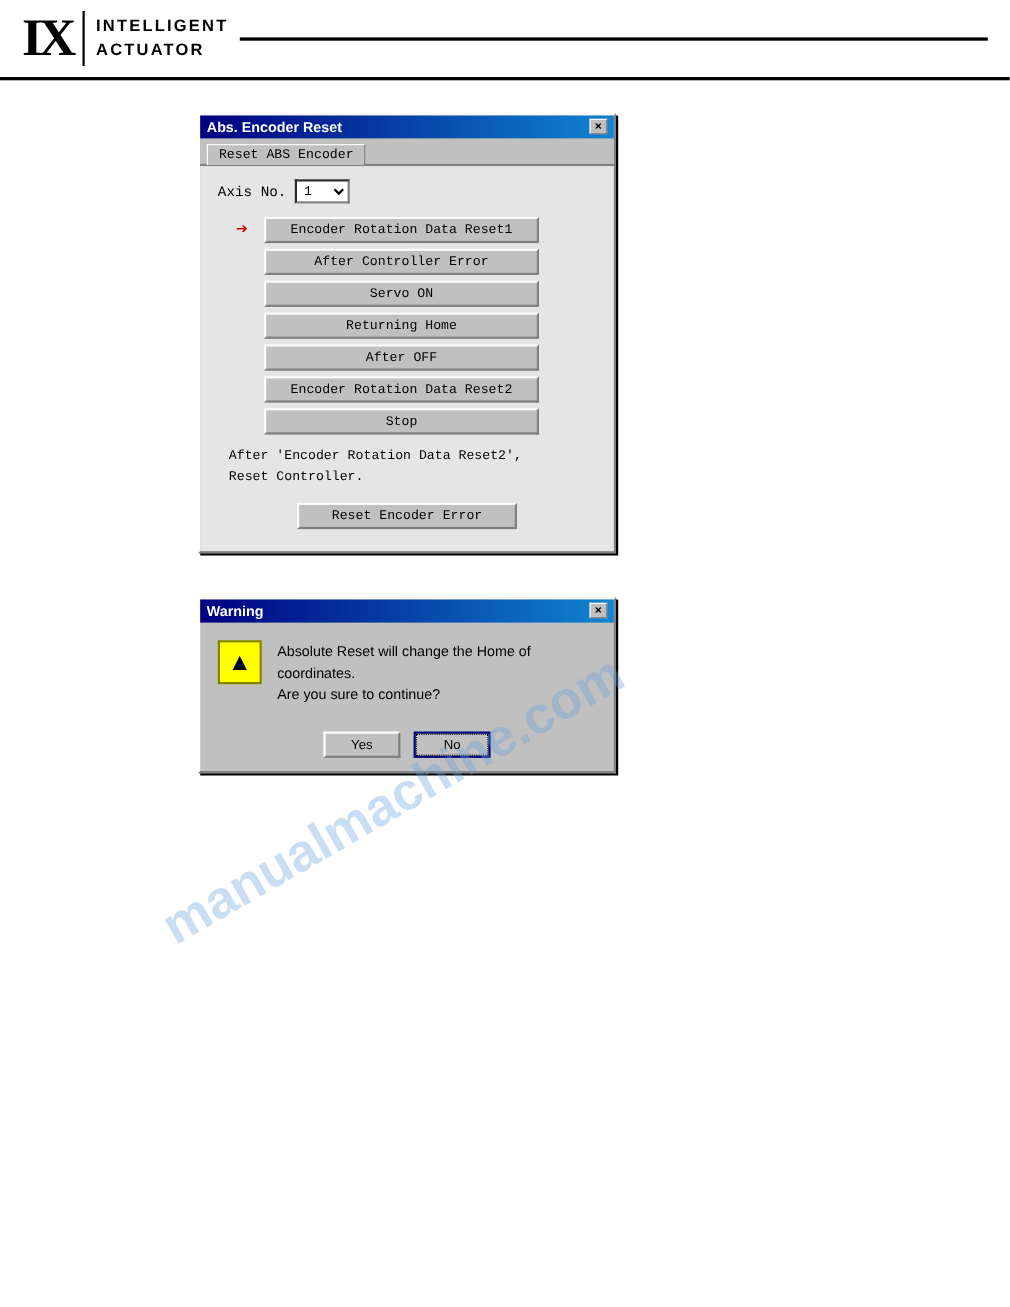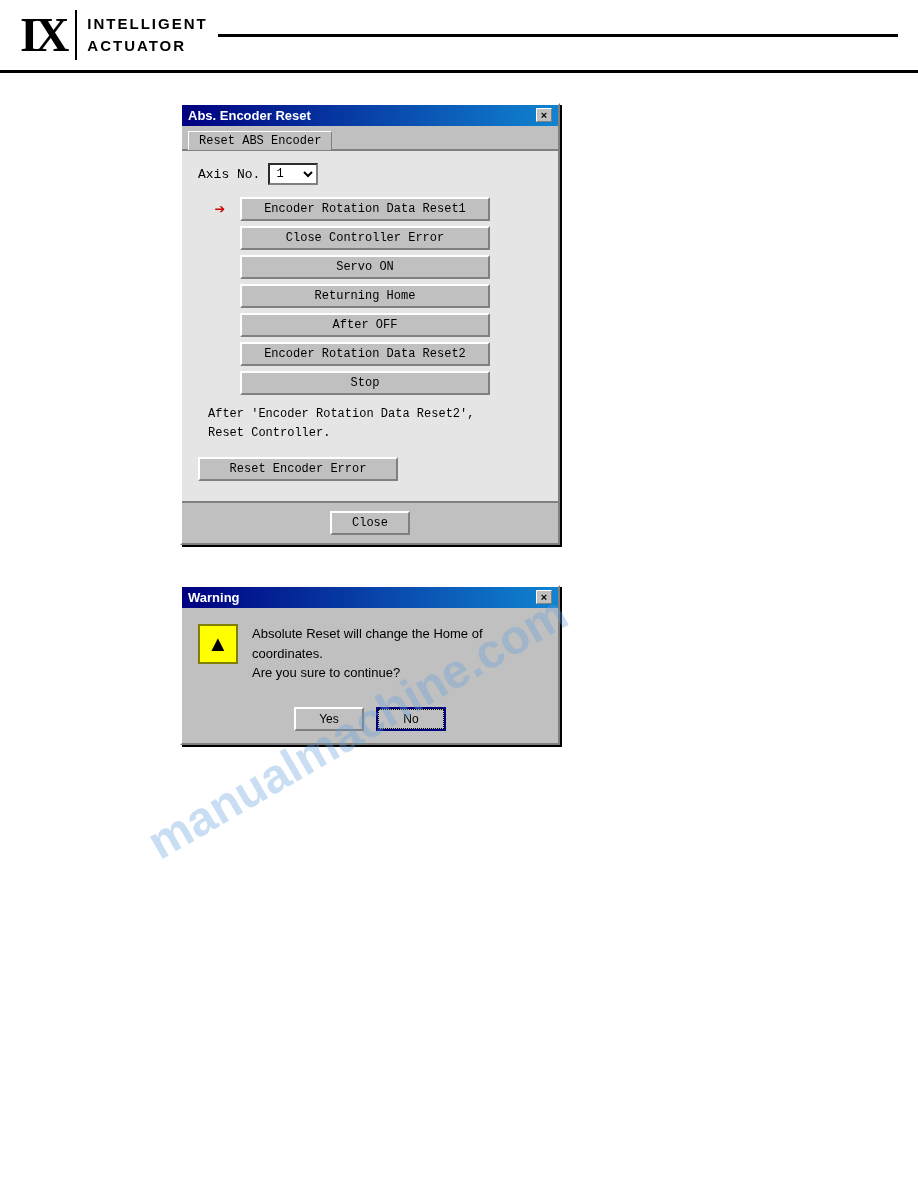--- a/index.html
+++ b/index.html
@@ -334,21 +334,21 @@
 
       <div class="buttons-area">
 
         <div class="btn-row">
           <div class="arrow-indicator">➔</div>
           <button class="win-btn">Encoder Rotation Data Reset1</button>
         </div>
 
         <div class="btn-row">
           <div class="arrow-indicator" style="visibility:hidden;">➔</div>
-          <button class="win-btn">Close Controller Error</button>
+          <button class="win-btn">After Controller Error</button>
         </div>
 
         <div class="btn-row">
           <div class="arrow-indicator" style="visibility:hidden;">➔</div>
           <button class="win-btn">Servo ON</button>
         </div>
 
         <div class="btn-row">
           <div class="arrow-indicator" style="visibility:hidden;">➔</div>
           <button class="win-btn">Returning Home</button>
@@ -368,28 +368,25 @@
           <div class="arrow-indicator" style="visibility:hidden;">➔</div>
           <button class="win-btn">Stop</button>
         </div>
       </div>
 
       <div class="info-text">
         <span>After 'Encoder Rotation Data Reset2',</span><br>
         <span>Reset Controller.</span>
       </div>
 
-      <div style="display:flex; padding: 4px 0 8px 0;">
+      <div style="display:flex; justify-content:center; padding: 4px 0 8px 0;">
         <button class="win-btn" style="min-width:200px;">Reset Encoder Error</button>
       </div>
     </div>
 
-    <div class="dialog-footer">
-      <button class="win-btn win-btn-close">Close</button>
-    </div>
   </div>
 
   <div class="warning-dialog" style="margin-left:120px; margin-top: 10px;">
     <div class="dialog-title-bar">
       <span>Warning</span>
       <div class="title-close-btn">×</div>
     </div>
 
     <div class="warning-body">
       <div class="warning-icon">▲</div>

